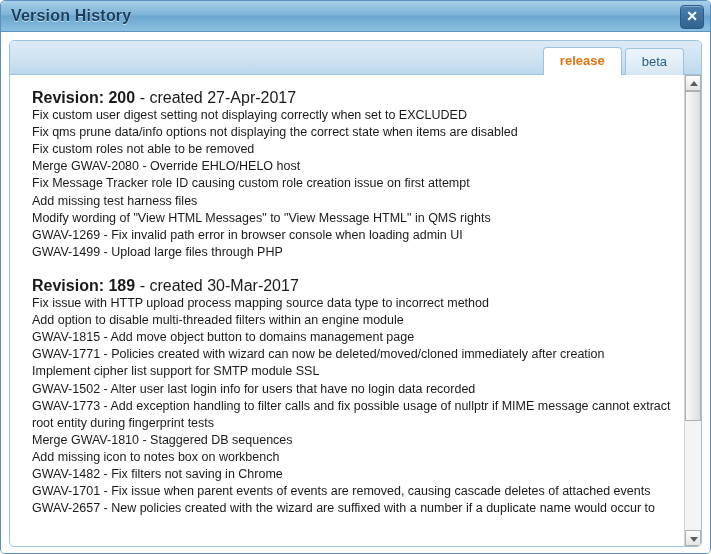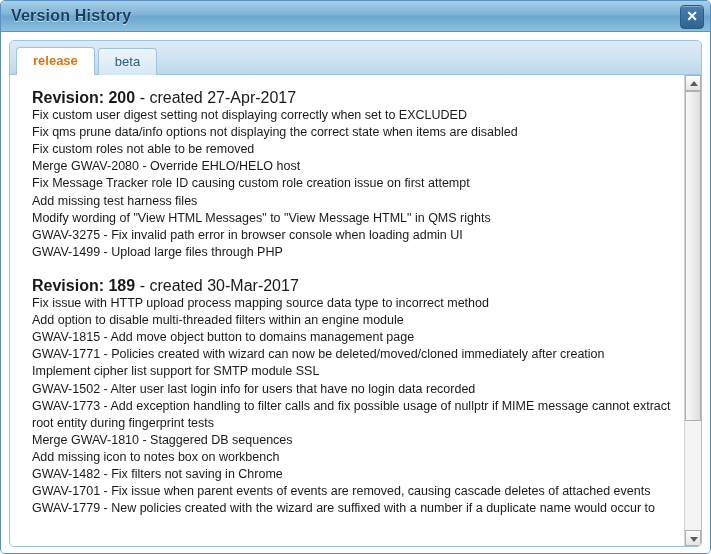--- a/index.html
+++ b/index.html
@@ -81,22 +81,23 @@
     overflow: hidden;
   }
   .tabstrip {
     flex: 0 0 auto;
     height: 33px;
     background: linear-gradient(to bottom, #dceaf5 0%, #cfe2f1 55%, #bcd8ec 100%);
     border-bottom: 1px solid #9cc4de;
     border-radius: 4px 4px 0 0;
     display: flex;
     align-items: flex-end;
-    padding: 0 6px;
-    position: relative;
+    padding: 0 14px;
+    position: relative;
+    justify-content: flex-end;
   }
   .tab {
     height: 26px;
     line-height: 25px;
     padding: 0 16px;
     margin-right: 3px;
     font-size: 13px;
     border: 1px solid #9cc4de;
     border-bottom: none;
     border-radius: 4px 4px 0 0;
@@ -228,42 +229,42 @@
               <span class="num">200</span>
               <span class="date">- created 27-Apr-2017</span>
             </div>
             <div class="rev-line">Fix custom user digest setting not displaying correctly when set to EXCLUDED</div>
             <div class="rev-line">Fix qms prune data/info options not displaying the correct state when items are disabled</div>
             <div class="rev-line">Fix custom roles not able to be removed</div>
             <div class="rev-line">Merge GWAV-2080 - Override EHLO/HELO host</div>
             <div class="rev-line">Fix Message Tracker role ID causing custom role creation issue on first attempt</div>
             <div class="rev-line">Add missing test harness files</div>
             <div class="rev-line">Modify wording of "View HTML Messages" to "View Message HTML" in QMS rights</div>
-            <div class="rev-line">GWAV-3275 - Fix invalid path error in browser console when loading admin UI</div>
+            <div class="rev-line">GWAV-1269 - Fix invalid path error in browser console when loading admin UI</div>
             <div class="rev-line">GWAV-1499 - Upload large files through PHP</div>
           </div>
 
           <div class="rev-block">
             <div class="rev-head">
               <span class="lbl">Revision:</span>
               <span class="num">189</span>
               <span class="date">- created 30-Mar-2017</span>
             </div>
             <div class="rev-line">Fix issue with HTTP upload process mapping source data type to incorrect method</div>
             <div class="rev-line">Add option to disable multi-threaded filters within an engine module</div>
             <div class="rev-line">GWAV-1815 - Add move object button to domains management page</div>
             <div class="rev-line">GWAV-1771 - Policies created with wizard can now be deleted/moved/cloned immediately after creation</div>
             <div class="rev-line">Implement cipher list support for SMTP module SSL</div>
             <div class="rev-line">GWAV-1502 - Alter user last login info for users that have no login data recorded</div>
             <div class="rev-line wrap">GWAV-1773 - Add exception handling to filter calls and fix possible usage of nullptr if MIME message cannot extract root entity during fingerprint tests</div>
             <div class="rev-line">Merge GWAV-1810 - Staggered DB sequences</div>
             <div class="rev-line">Add missing icon to notes box on workbench</div>
             <div class="rev-line">GWAV-1482 - Fix filters not saving in Chrome</div>
             <div class="rev-line">GWAV-1701 - Fix issue when parent events of events are removed, causing cascade deletes of attached events</div>
-            <div class="rev-line">GWAV-1779 - New policies created with the wizard are suffixed with a number if a duplicate name would occur to</div>
+            <div class="rev-line">GWAV-2657 - New policies created with the wizard are suffixed with a number if a duplicate name would occur to</div>
           </div>
 
         </div>
 
         <div class="scrollbar">
           <div class="sb-btn sb-up"></div>
           <div class="sb-track">
             <div class="sb-thumb"></div>
           </div>
           <div class="sb-btn sb-down"></div>

